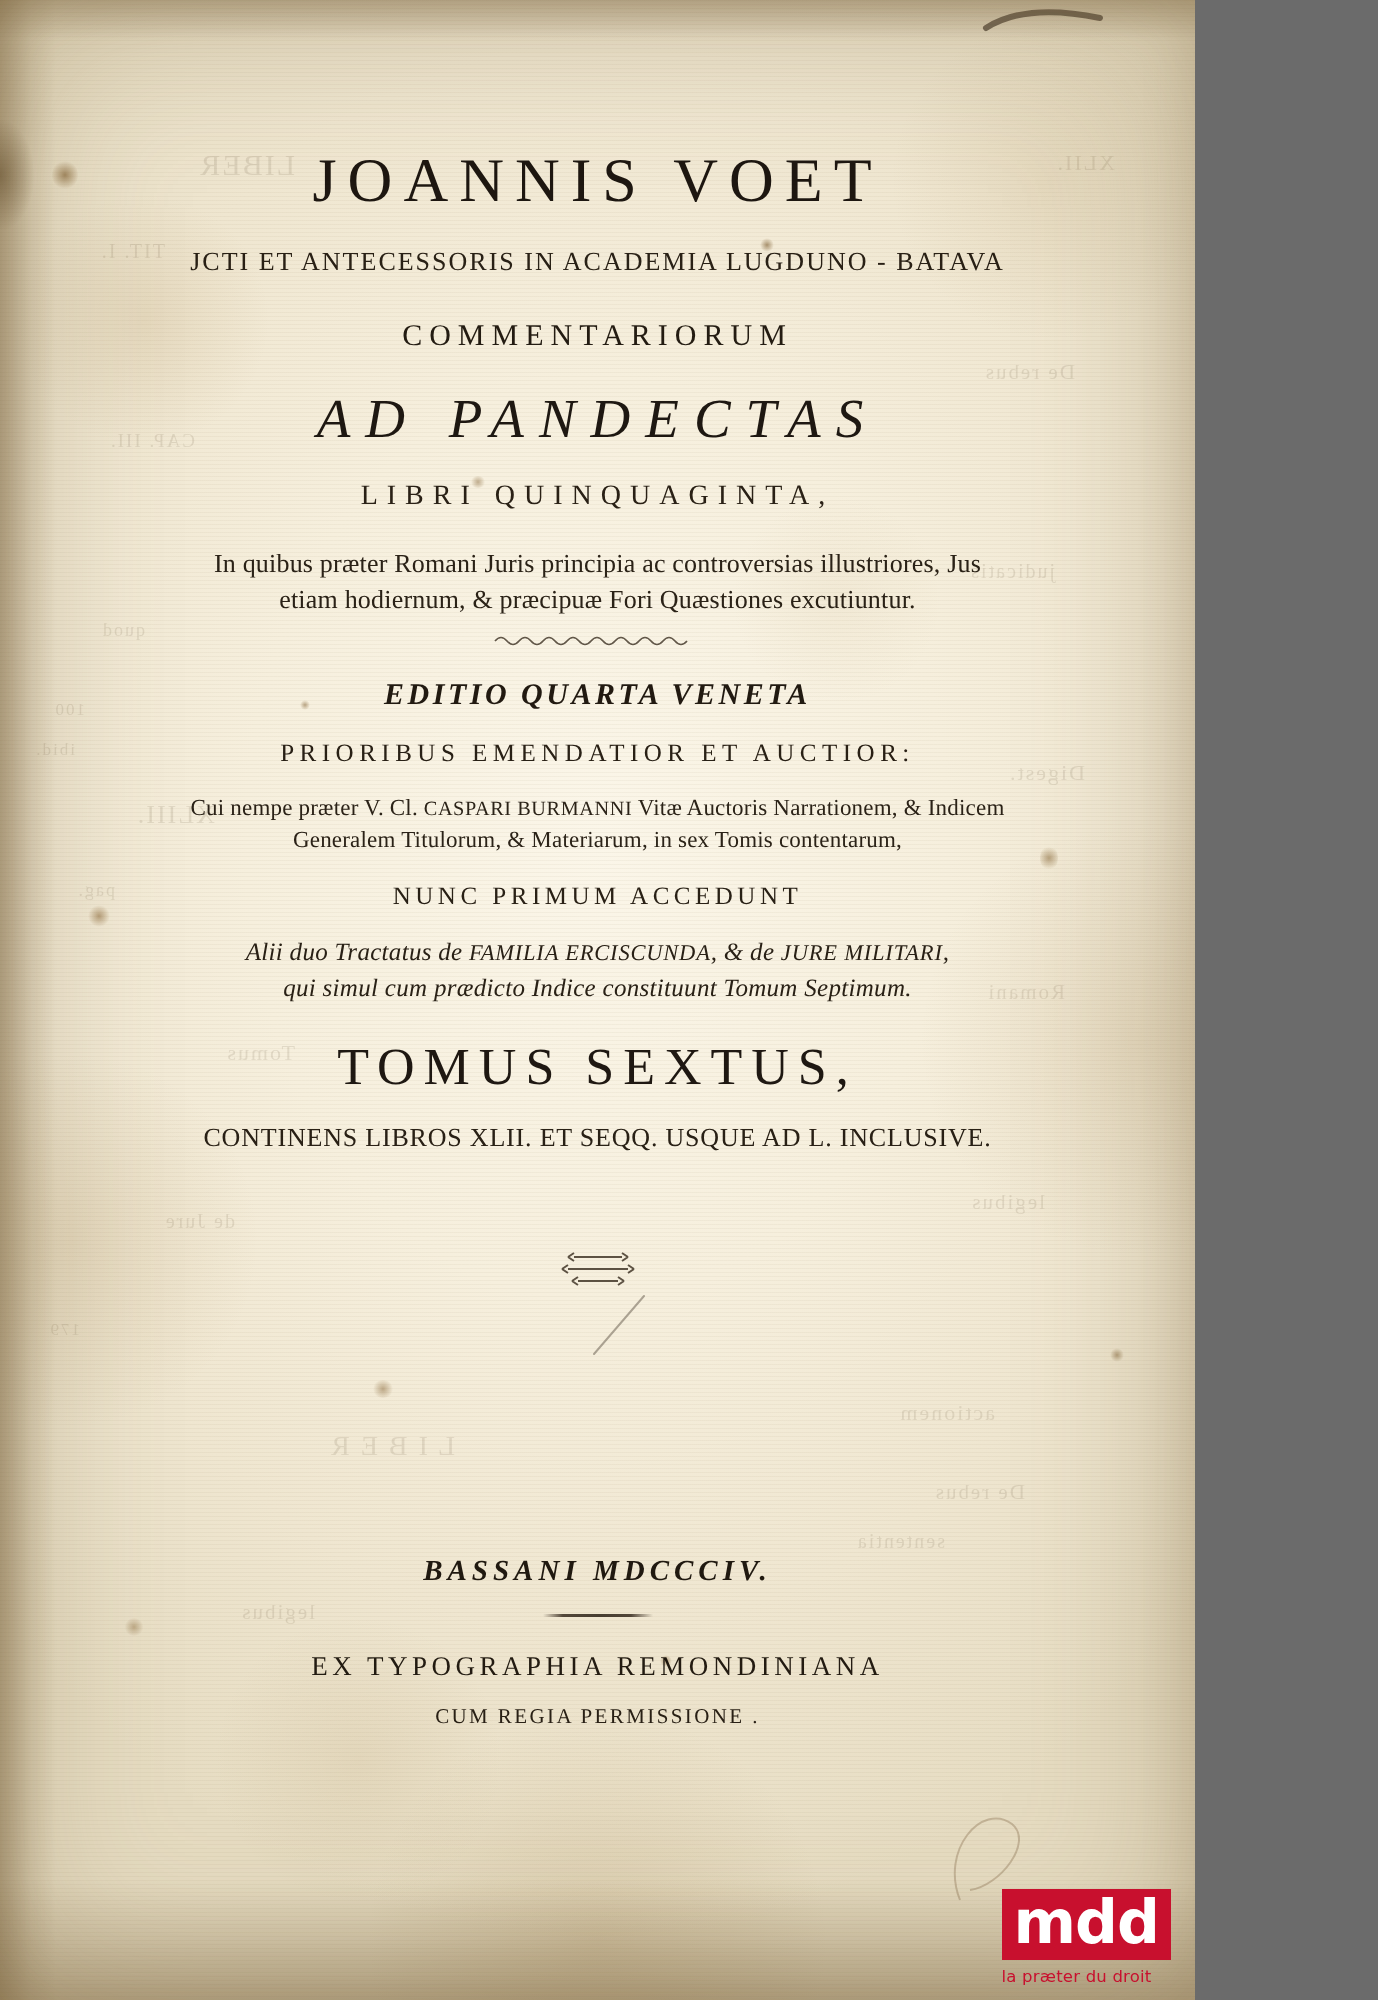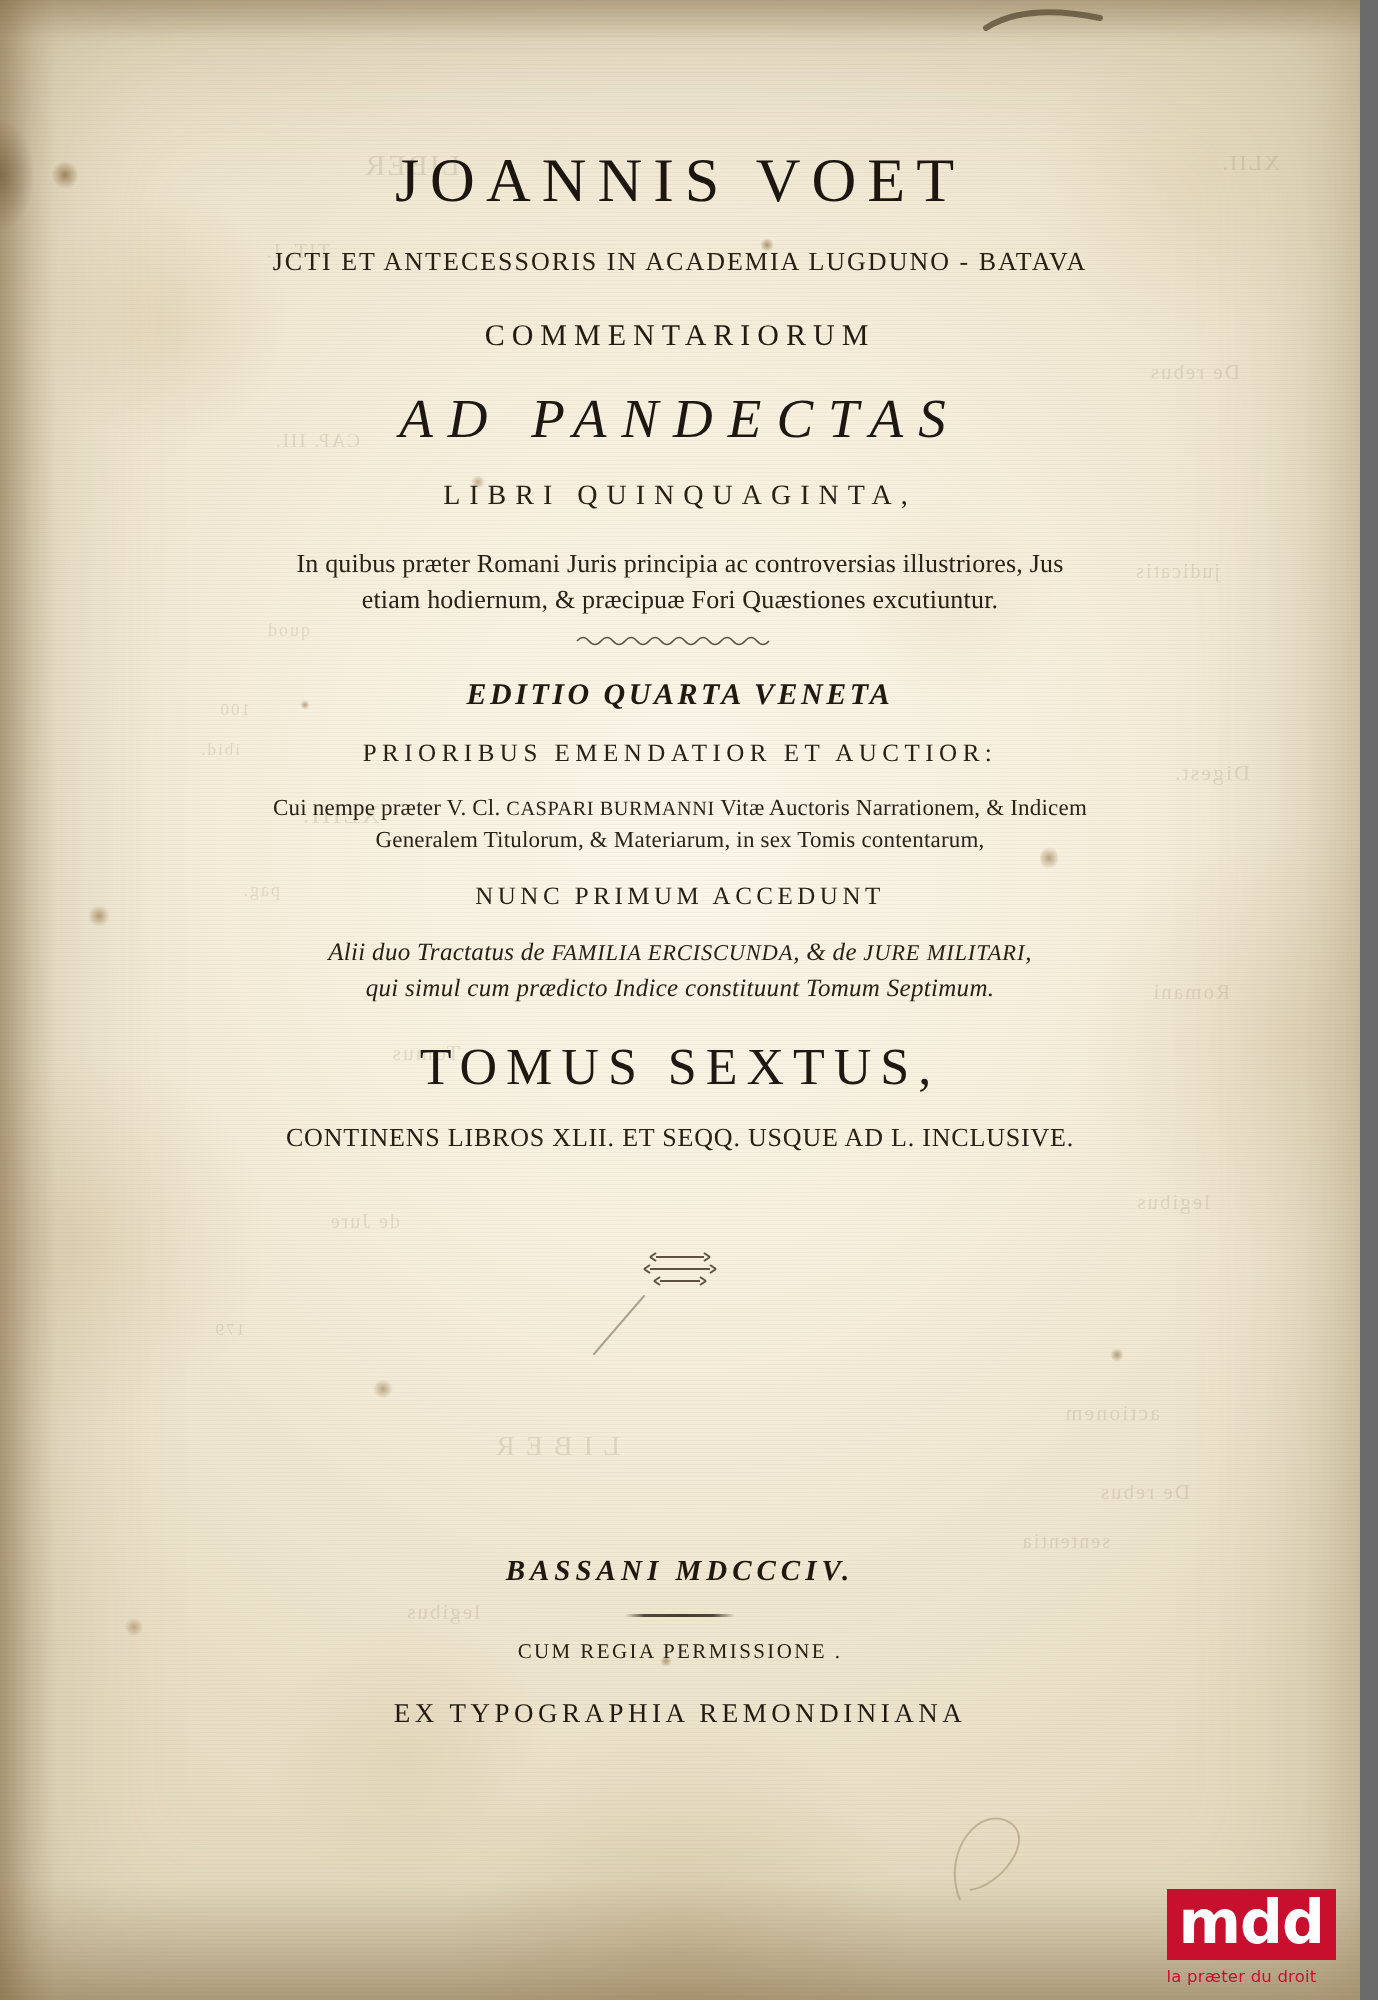--- a/index.html
+++ b/index.html
@@ -1,21 +1,21 @@
 <!DOCTYPE html>
 <html><head>
 <meta charset="utf-8">
 <title>Scanned title page</title>
 <style>
   html,body{margin:0;padding:0;background:#6b6b6b;}
   body{font-family:"Liberation Serif",serif;}
 
   .page{
     position:relative;
-    width:1360px;height:2000px;
+    width:1195px;height:2000px;
     overflow:hidden;
     background:
       radial-gradient(ellipse 70% 55% at 50% 42%, #fbf6e9 0%, #f6efdd 42%, #efe6d0 72%, #e6dcc2 100%);
   }
 
   
   .laid{
     position:absolute;inset:0;
     background-image:repeating-linear-gradient(
         to bottom,
@@ -267,22 +267,22 @@
         <path d="M30 8 l6 -4 M30 8 l6 4 M90 8 l-6 -4 M90 8 l-6 4"></path>
         <path d="M30 20 h60"></path>
         <path d="M24 20 l6 -4 M24 20 l6 4 M96 20 l-6 -4 M96 20 l-6 4"></path>
         <path d="M40 32 h40"></path>
         <path d="M34 32 l6 -4 M34 32 l6 4 M86 32 l-6 -4 M86 32 l-6 4"></path>
       </g>
     </svg>
 
     <div class="line t-bassani">BASSANI  MDCCCIV.</div>
     <div class="rule"></div>
+    <div class="line t-extypo">EX TYPOGRAPHIA REMONDINIANA</div>
     <div class="line t-cumregia">CUM REGIA PERMISSIONE .</div>
-    <div class="line t-extypo">EX TYPOGRAPHIA REMONDINIANA</div>
   </div>
 
   <svg class="penmark" style="left:980px;top:2px;width:130px;height:40px;" viewBox="0 0 130 40">
     <path d="M6 26 C34 8, 72 6, 120 16" fill="none" stroke="#2a2017" stroke-width="6" stroke-linecap="round" opacity=".85"></path>
   </svg>
   <svg class="penmark" style="left:580px;top:1290px;width:80px;height:70px;" viewBox="0 0 80 70">
     <path d="M64 6 L14 64" fill="none" stroke="#3a2f22" stroke-width="2" stroke-linecap="round" opacity=".55"></path>
   </svg>
   <svg class="penmark" style="left:930px;top:1790px;width:110px;height:120px;" viewBox="0 0 110 120">
     <path d="M30 110 C10 60, 52 12, 82 34 C104 52, 70 96, 40 100" fill="none" stroke="#7a5f3d" stroke-width="2" opacity=".45"></path>

